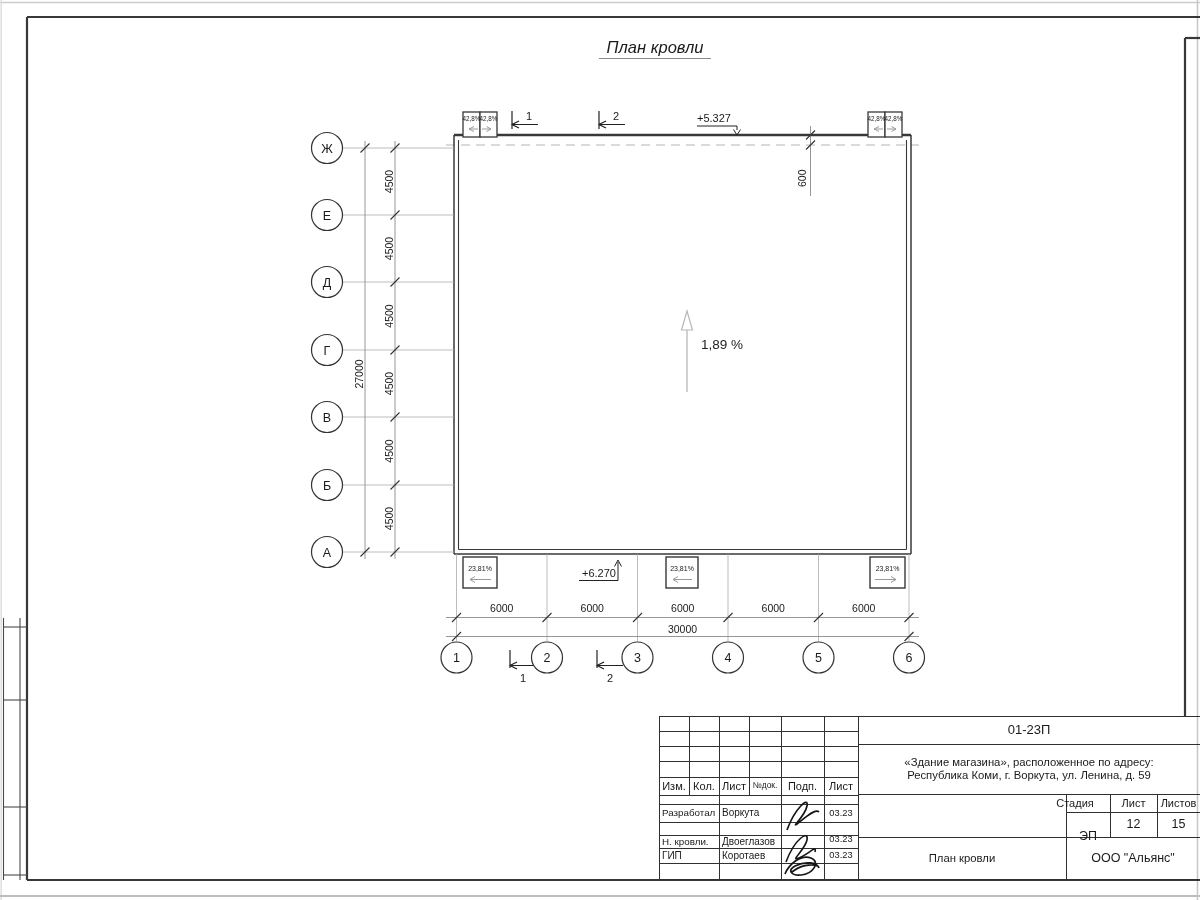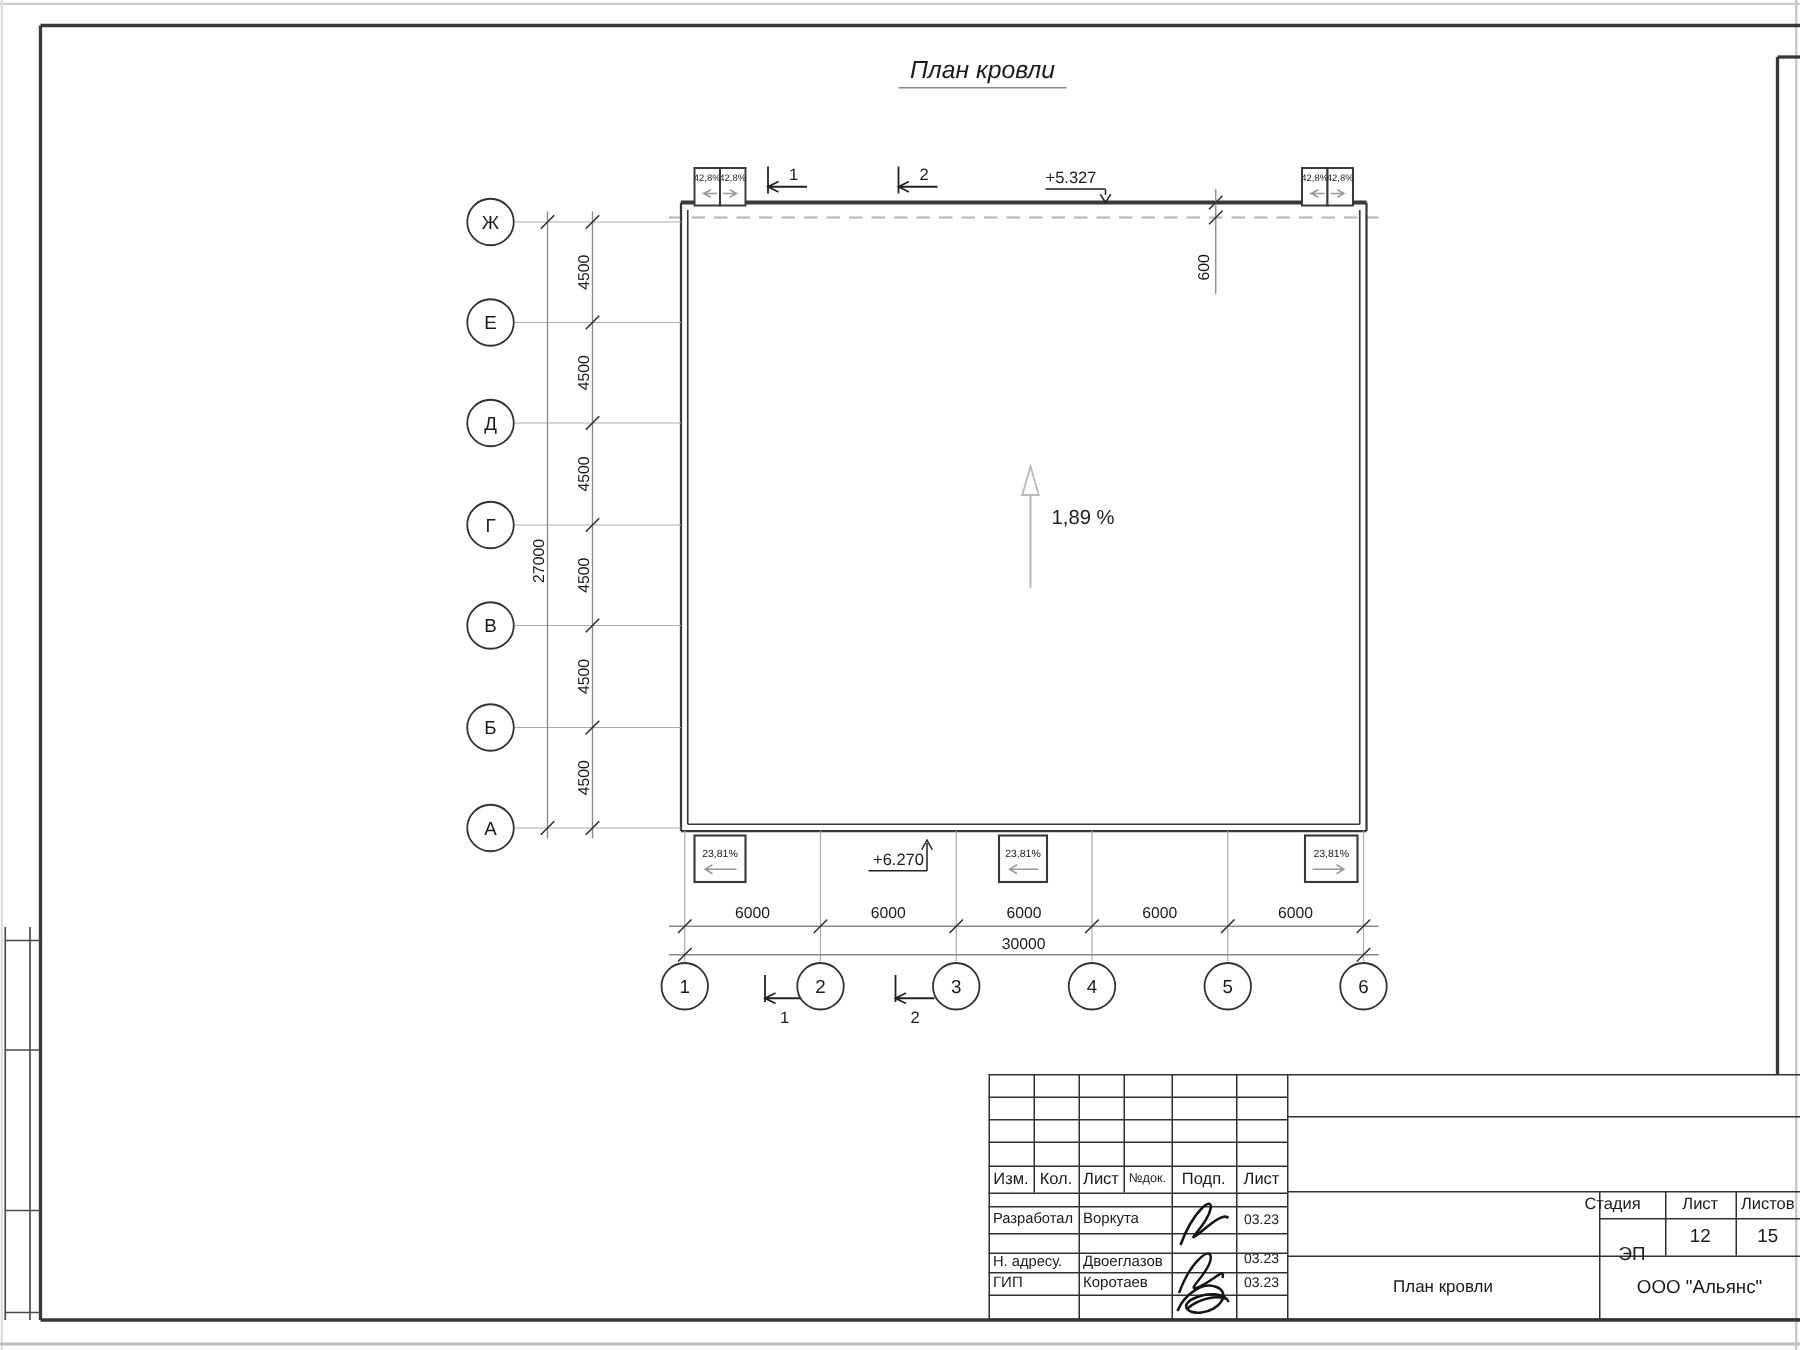--- a/index.html
+++ b/index.html
@@ -267,28 +267,33 @@
   <div class="tc" style="left:30px;top:61px;width:30px;height:18px">Кол.</div>
   <div class="tc" style="left:60px;top:61px;width:30px;height:18px">Лист</div>
   <div class="tc" style="left:90px;top:61px;width:32px;height:18px;font-size:8.5px">№док.</div>
   <div class="tc" style="left:122px;top:61px;width:43px;height:18px">Подп.</div>
   <div class="tc" style="left:165px;top:61px;width:34px;height:18px">Лист</div>
 
   <div class="tc left" style="left:0;top:88px;width:60px;height:18px;font-size:9.8px">Разработал</div>
   <div class="tc left" style="left:60px;top:88px;width:62px;height:18px;font-size:10px">Воркута</div>
   <div class="tc" style="left:165px;top:88px;width:34px;height:18px;font-size:9.3px">03.23</div>
 
-  <div class="tc left" style="left:0;top:119px;width:60px;height:13px;font-size:9.8px">Н. адресу.</div>
+  <div class="tc left" style="left:0;top:119px;width:60px;height:13px;font-size:9.8px">Н. кровли.</div>
   <div class="tc left" style="left:60px;top:119px;width:62px;height:13px;font-size:10px">Двоеглазов</div>
   <div class="tc" style="left:165px;top:117px;width:34px;height:13px;font-size:9.3px">03.23</div>
 
   <div class="tc left" style="left:0;top:132px;width:60px;height:15px;font-size:10px">ГИП</div>
   <div class="tc left" style="left:60px;top:132px;width:62px;height:15px;font-size:10px">Коротаев</div>
   <div class="tc" style="left:165px;top:132px;width:34px;height:15px;font-size:9.3px">03.23</div>
 
+  <div class="tc" style="left:199px;top:0;width:342px;height:28px;font-size:13px">01-23П</div>
+  <div class="tc" style="left:199px;top:28px;width:342px;height:50px;flex-direction:column;font-size:11.3px">
+    <div>«Здание магазина», расположенное по адресу:</div>
+    <div>Республика Коми, г. Воркута, ул. Ленина, д. 59</div>
+  </div>
 
   <div class="tc" style="left:394px;top:78px;width:44px;height:18px">Стадия</div>
   <div class="tc" style="left:451px;top:78px;width:47px;height:18px">Лист</div>
   <div class="tc" style="left:498px;top:78px;width:43px;height:18px">Листов</div>
   <div class="tc" style="left:407px;top:108px;width:44px;height:25px;font-size:12.5px">ЭП</div>
   <div class="tc" style="left:451px;top:96px;width:47px;height:25px;font-size:12.5px">12</div>
   <div class="tc" style="left:498px;top:96px;width:43px;height:25px;font-size:12.5px">15</div>
 
   <div class="tc" style="left:199px;top:121px;width:208px;height:42px;font-size:11.3px">План кровли</div>
   <div class="tc" style="left:407px;top:121px;width:134px;height:42px;font-size:12.5px">ООО "Альянс"</div>

